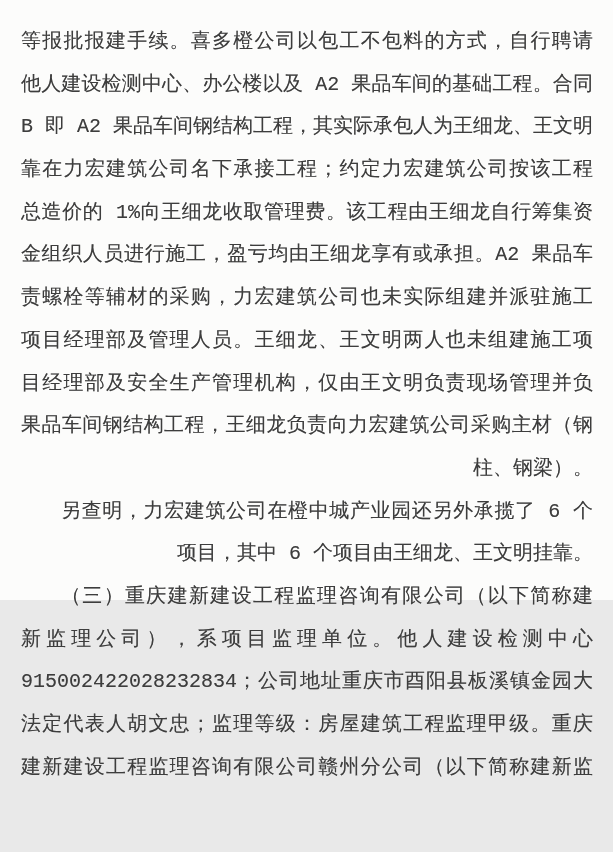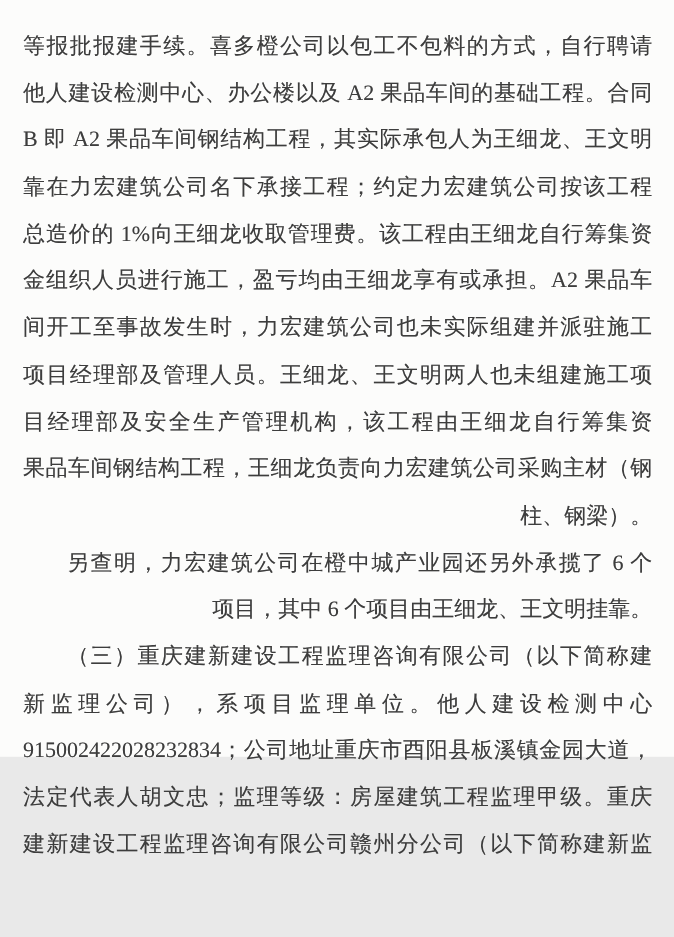--- a/index.html
+++ b/index.html
@@ -8,27 +8,27 @@
   }
   body {
     width: 613px;
     height: 852px;
     overflow: hidden;
     background: #e9e9e9;
   }
   .page {
     box-sizing: border-box;
     width: 613px;
-    height: 688px;
+    height: 600px;
     background:
       radial-gradient(ellipse 60px 10px at 310px 697px, rgba(190,190,190,0.18), rgba(190,190,190,0) 70%),
       radial-gradient(ellipse 50px 8px at 240px 840px, rgba(180,180,180,0.22), rgba(180,180,180,0) 70%),
       #fcfcfb;
     padding: 21px 20px 0 21px;
-    font-family: Liberation Serif, serif;
+    font-family: Liberation Mono, monospace;
     color: #3d3d3d;
   }
   .line {
     font-size: 20px;
     height: 42.7px;
     line-height: 42.7px;
     white-space: normal;
     overflow: hidden;
     text-shadow: 0 0 0.6px rgba(70,70,70,0.45);
   }
@@ -49,23 +49,23 @@
 </head>
 <body>
 
 <div class="page">
   <div class="line j">等报批报建手续。喜多橙公司以包工不包料的方式，自行聘请</div>
   <div class="line j">他人建设检测中心、办公楼以及 A2 果品车间的基础工程。合同</div>
   <div class="line j">B 即 A2 果品车间钢结构工程，其实际承包人为王细龙、王文明</div>
   <div class="line j">靠在力宏建筑公司名下承接工程；约定力宏建筑公司按该工程</div>
   <div class="line j">总造价的 1%向王细龙收取管理费。该工程由王细龙自行筹集资</div>
   <div class="line j">金组织人员进行施工，盈亏均由王细龙享有或承担。A2 果品车</div>
-  <div class="line j">间开工至事故发生时，力宏建筑公司也未实际组建并派驻施工</div>
+  <div class="line j">责螺栓等辅材的采购，力宏建筑公司也未实际组建并派驻施工</div>
   <div class="line j">项目经理部及管理人员。王细龙、王文明两人也未组建施工项</div>
-  <div class="line j">目经理部及安全生产管理机构，该工程由王细龙自行筹集资</div>
+  <div class="line j">目经理部及安全生产管理机构，仅由王文明负责现场管理并负</div>
   <div class="line j">果品车间钢结构工程，王细龙负责向力宏建筑公司采购主材（钢</div>
   <div class="line e">柱、钢梁）。</div>
   <div class="line j i">另查明，力宏建筑公司在橙中城产业园还另外承揽了 6 个</div>
   <div class="line e">项目，其中 6 个项目由王细龙、王文明挂靠。</div>
   <div class="line j i">（三）重庆建新建设工程监理咨询有限公司（以下简称建</div>
   <div class="line j">新监理公司），系项目监理单位。他人建设检测中心</div>
   <div class="line j">915002422028232834；公司地址重庆市酉阳县板溪镇金园大道，</div>
   <div class="line j">法定代表人胡文忠；监理等级：房屋建筑工程监理甲级。重庆</div>
   <div class="line j">建新建设工程监理咨询有限公司赣州分公司（以下简称建新监</div>
 </div>

